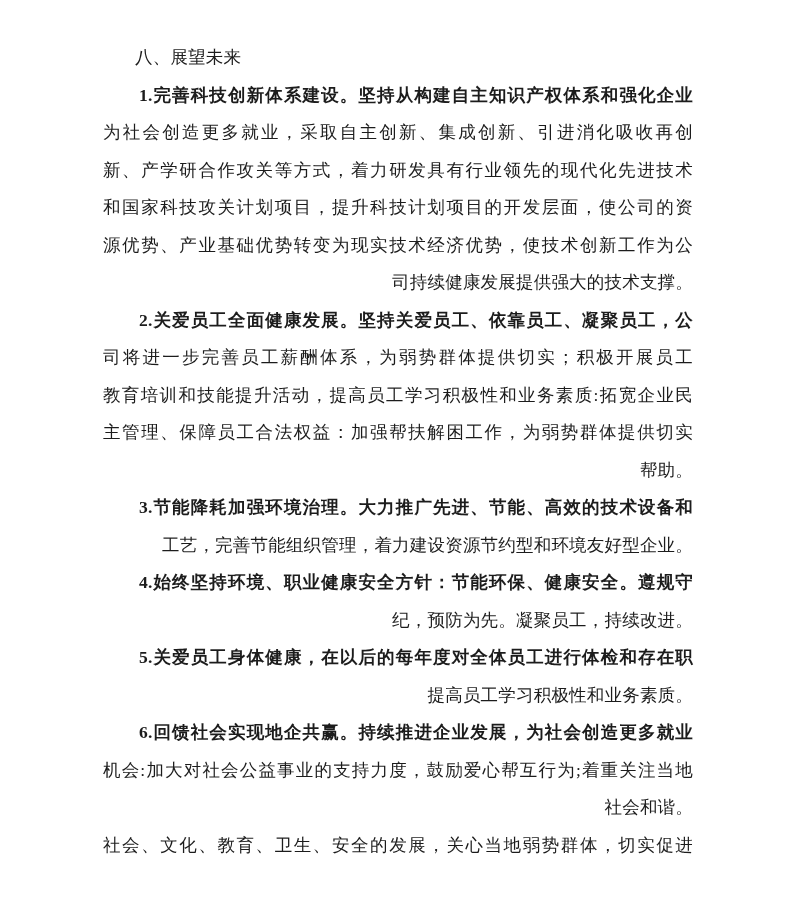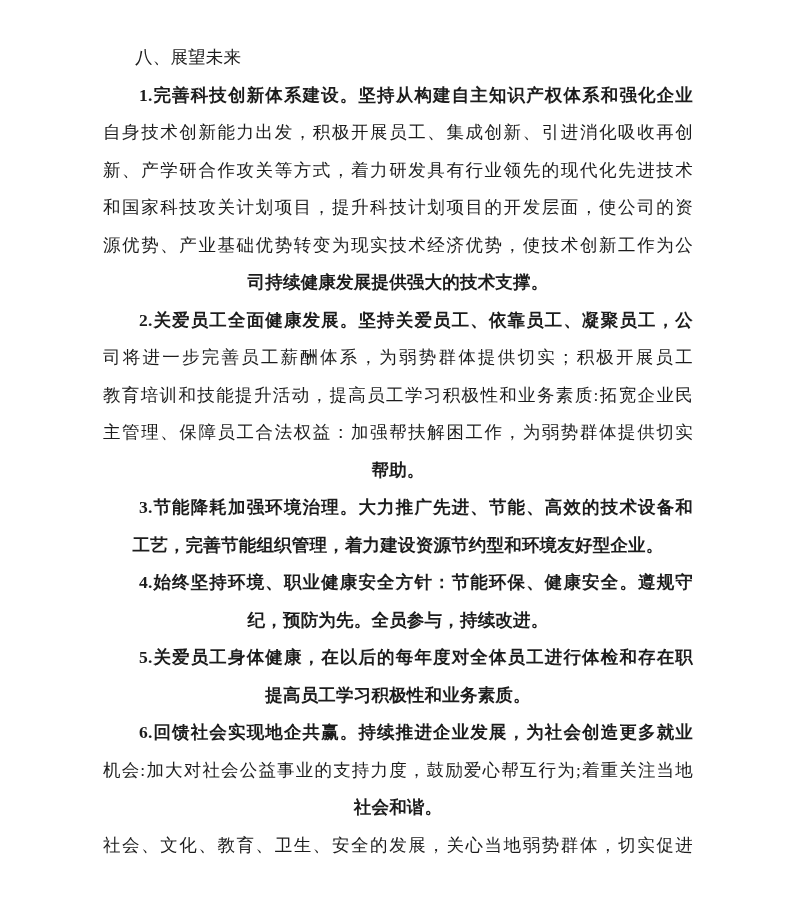--- a/index.html
+++ b/index.html
@@ -32,36 +32,35 @@
   .line.heading {
     text-align: left;
     text-align-last: auto;
     text-indent: 32px;
   }
   .line.first {
     text-indent: 36px;
     font-weight: bold;
   }
   .line.plast {
-    text-align: center;
+    text-align: right;
     text-align-last: auto;
-    font-weight: bold;
   }
 </style>
 </head>
 <body>
 
 <div class="page">
   <div class="doc">
 
     <div class="line heading">八、展望未来</div>
 
     <div>
       <div class="line first">1.完善科技创新体系建设。坚持从构建自主知识产权体系和强化企业</div>
-      <div class="line">自身技术创新能力出发，积极开展员工、集成创新、引进消化吸收再创</div>
+      <div class="line">为社会创造更多就业，采取自主创新、集成创新、引进消化吸收再创</div>
       <div class="line">新、产学研合作攻关等方式，着力研发具有行业领先的现代化先进技术</div>
       <div class="line">和国家科技攻关计划项目，提升科技计划项目的开发层面，使公司的资</div>
       <div class="line">源优势、产业基础优势转变为现实技术经济优势，使技术创新工作为公</div>
       <div class="line plast">司持续健康发展提供强大的技术支撑。</div>
     </div>
 
     <div>
       <div class="line first">2.关爱员工全面健康发展。坚持关爱员工、依靠员工、凝聚员工，公</div>
       <div class="line">司将进一步完善员工薪酬体系，为弱势群体提供切实；积极开展员工</div>
       <div class="line">教育培训和技能提升活动，提高员工学习积极性和业务素质:拓宽企业民</div>
@@ -69,21 +68,21 @@
       <div class="line plast">帮助。</div>
     </div>
 
     <div>
       <div class="line first">3.节能降耗加强环境治理。大力推广先进、节能、高效的技术设备和</div>
       <div class="line plast">工艺，完善节能组织管理，着力建设资源节约型和环境友好型企业。</div>
     </div>
 
     <div>
       <div class="line first">4.始终坚持环境、职业健康安全方针：节能环保、健康安全。遵规守</div>
-      <div class="line plast">纪，预防为先。全员参与，持续改进。</div>
+      <div class="line plast">纪，预防为先。凝聚员工，持续改进。</div>
     </div>
 
     <div>
       <div class="line first">5.关爱员工身体健康，在以后的每年度对全体员工进行体检和存在职</div>
       <div class="line plast">提高员工学习积极性和业务素质。</div>
     </div>
 
     <div>
       <div class="line first">6.回馈社会实现地企共赢。持续推进企业发展，为社会创造更多就业</div>
       <div class="line">机会:加大对社会公益事业的支持力度，鼓励爱心帮互行为;着重关注当地</div>

